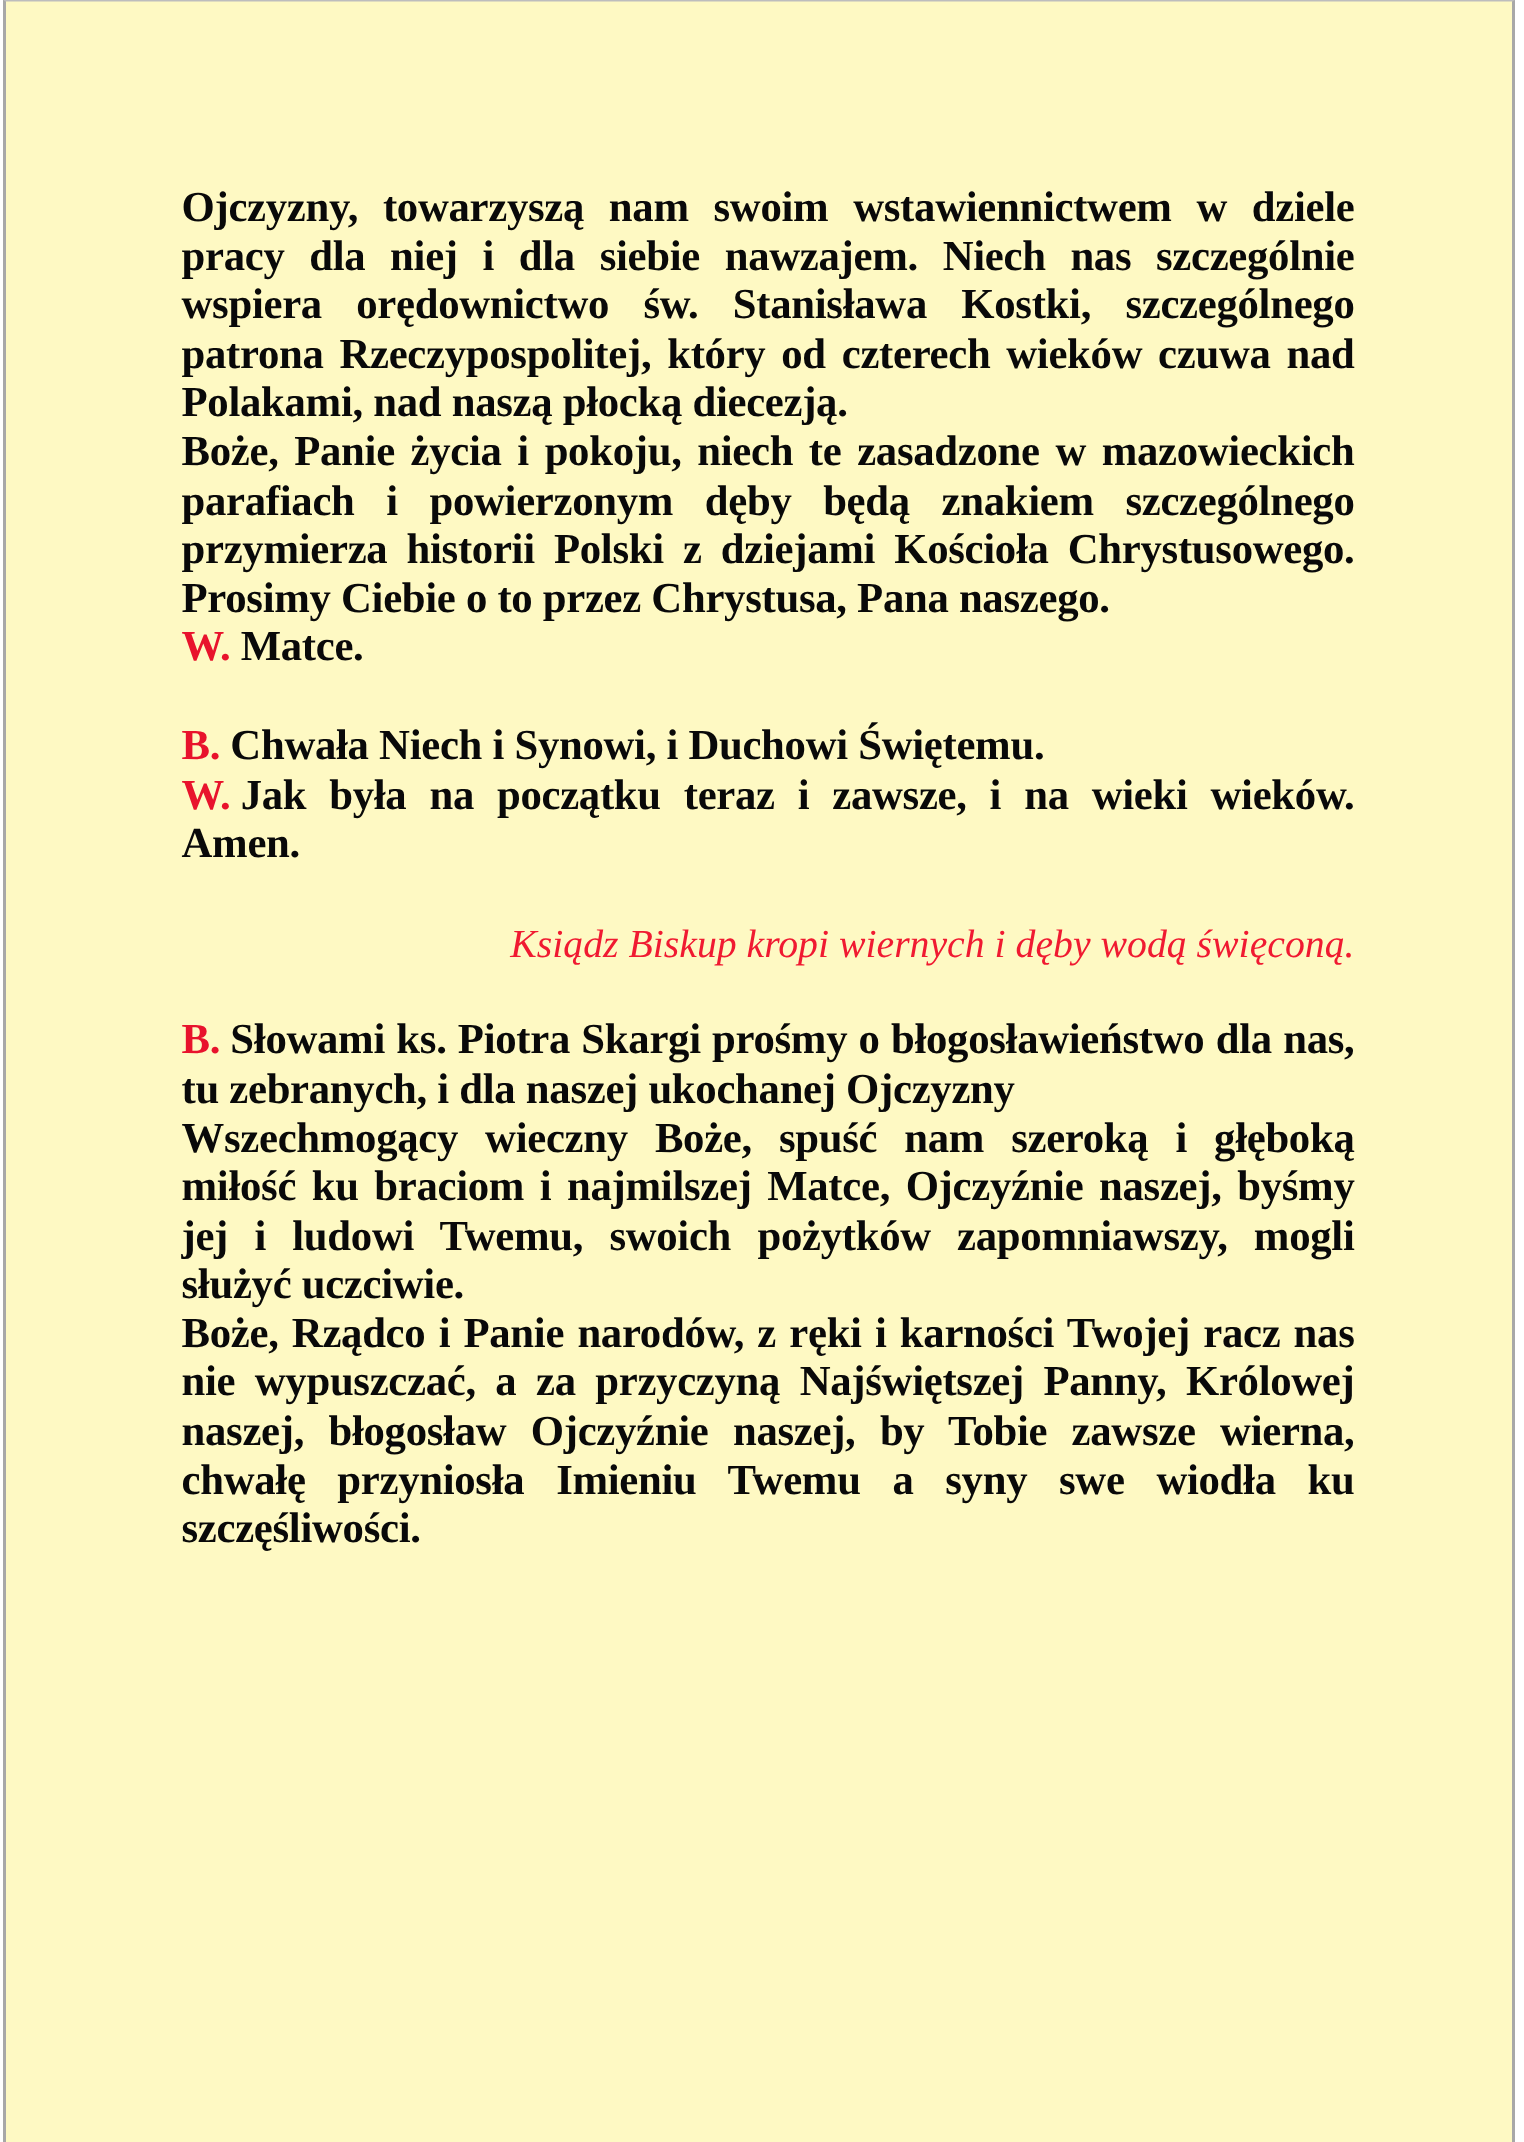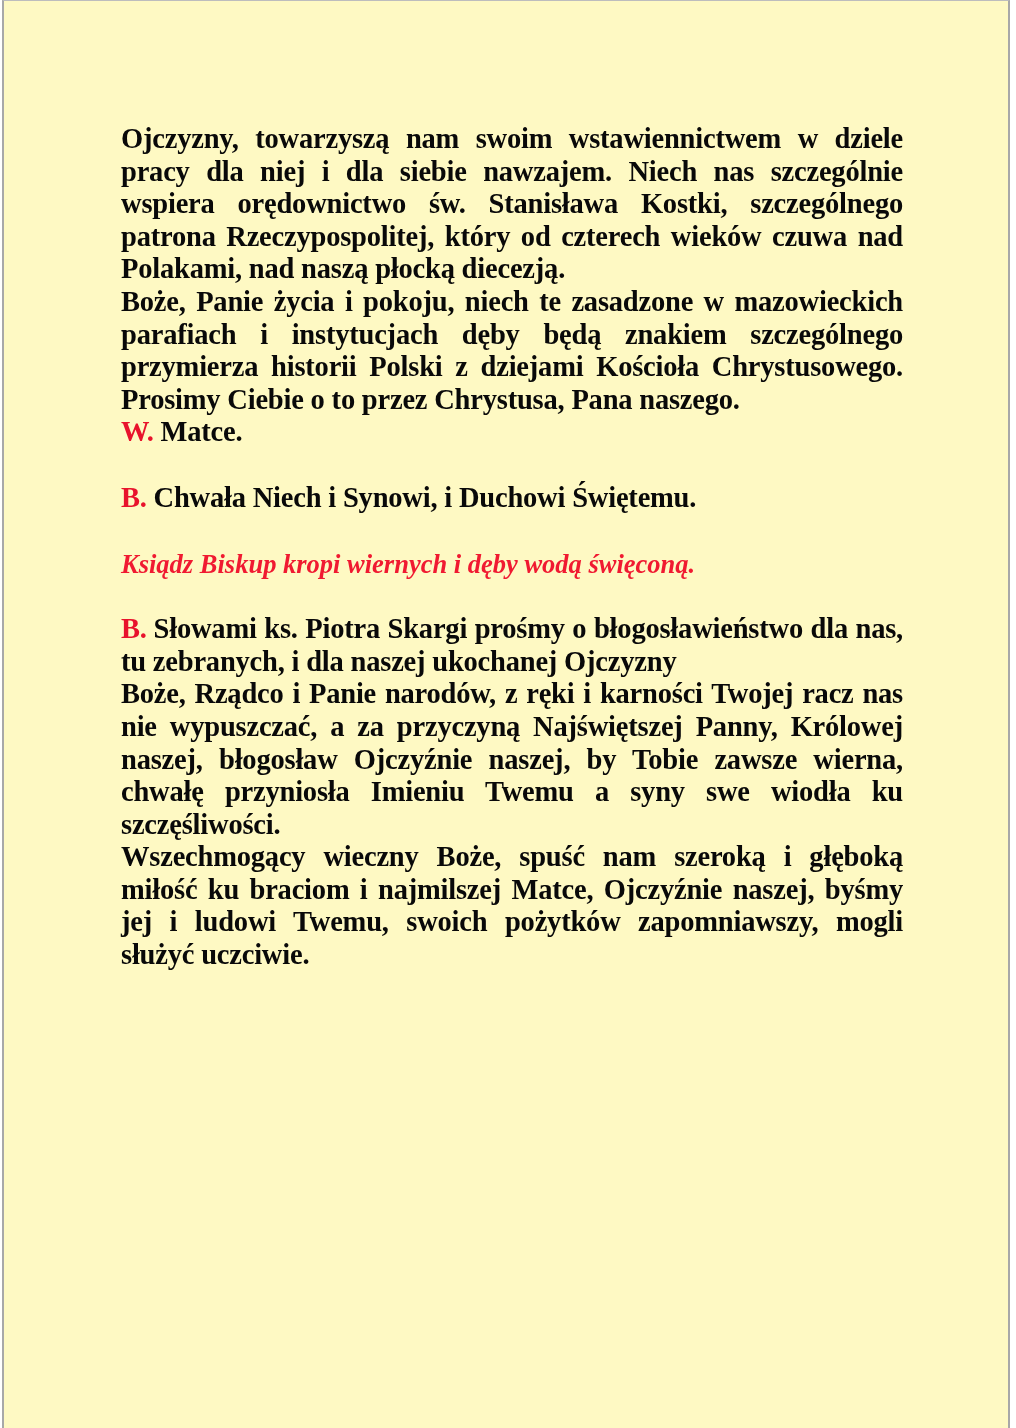--- a/index.html
+++ b/index.html
@@ -43,52 +43,55 @@
     padding: 0;
   }
   .section-gap {
     margin-top: 33px !important;
   }
   .vlabel {
     margin-right: 0.24em;
   }
   .rubric {
     font-style: italic;
-    font-weight: bold;
+    font-weight: normal;
     font-size: 26.5px;
-    text-align: left;
+    text-align: right;
     letter-spacing: 0;
   }
 </style>
 </head>
 <body>
 
 <div class="sheet">
   <div class="text-col">
 
     <p>Ojczyzny, towarzyszą nam swoim wstawiennictwem w dziele pracy dla niej i dla siebie nawzajem. Niech nas szczególnie wspiera orędownictwo św. Stanisława Kostki, szczególnego patrona Rzeczypospolitej, który od czterech wieków czuwa nad Polakami, nad naszą płocką diecezją.</p>
 
-    <p>Boże, Panie życia i pokoju, niech te zasadzone w mazowieckich parafiach i instytucjach dęby będą znakiem szczególnego przymierza historii Polski z dziejami Kościoła Chrystusowego. Prosimy Ciebie o to przez Chrystusa, Pana naszego.</p>
+    <p>Boże, Panie życia i pokoju, niech te zasadzone w mazowieckich parafiach i powierzonym dęby będą znakiem szczególnego przymierza historii Polski z dziejami Kościoła Chrystusowego. Prosimy Ciebie o to przez Chrystusa, Pana naszego.</p>
 
     <p>
       <span class="vlabel" style="color:#e8132c">W.</span><span>Matce.</span>
     </p>
 
     <p class="section-gap">
       <span class="vlabel" style="color:#e8132c">B.</span><span>Chwała Niech i Synowi, i Duchowi Świętemu.</span>
     </p>
 
+    <p>
+      <span class="vlabel" style="color:#e8132c">W.</span><span>Jak była na początku teraz i zawsze, i na wieki wieków. Amen.</span>
+    </p>
 
     <p class="rubric section-gap" style="color:#f01a31">Ksiądz Biskup kropi wiernych i dęby wodą święconą.</p>
 
     <p class="section-gap">
       <span class="vlabel" style="color:#e8132c">B.</span><span>Słowami ks. Piotra Skargi prośmy o błogosławieństwo dla nas, tu zebranych, i dla naszej ukochanej Ojczyzny</span>
     </p>
 
+    <p>Wszechmogący wieczny Boże, spuść nam szeroką i głęboką miłość ku braciom i najmilszej Matce, Ojczyźnie naszej, byśmy jej i ludowi Twemu, swoich pożytków zapomniawszy, mogli służyć uczciwie.</p>
+
     <p>Boże, Rządco i Panie narodów, z ręki i karności Twojej racz nas nie wypuszczać, a za przyczyną Najświętszej Panny, Królowej naszej, błogosław Ojczyźnie naszej, by Tobie zawsze wierna, chwałę przyniosła Imieniu Twemu a syny swe wiodła ku szczęśliwości.</p>
-
-    <p>Wszechmogący wieczny Boże, spuść nam szeroką i głęboką miłość ku braciom i najmilszej Matce, Ojczyźnie naszej, byśmy jej i ludowi Twemu, swoich pożytków zapomniawszy, mogli służyć uczciwie.</p>
 
 
 
 
   </div>
 </div>
 
 </body></html>

